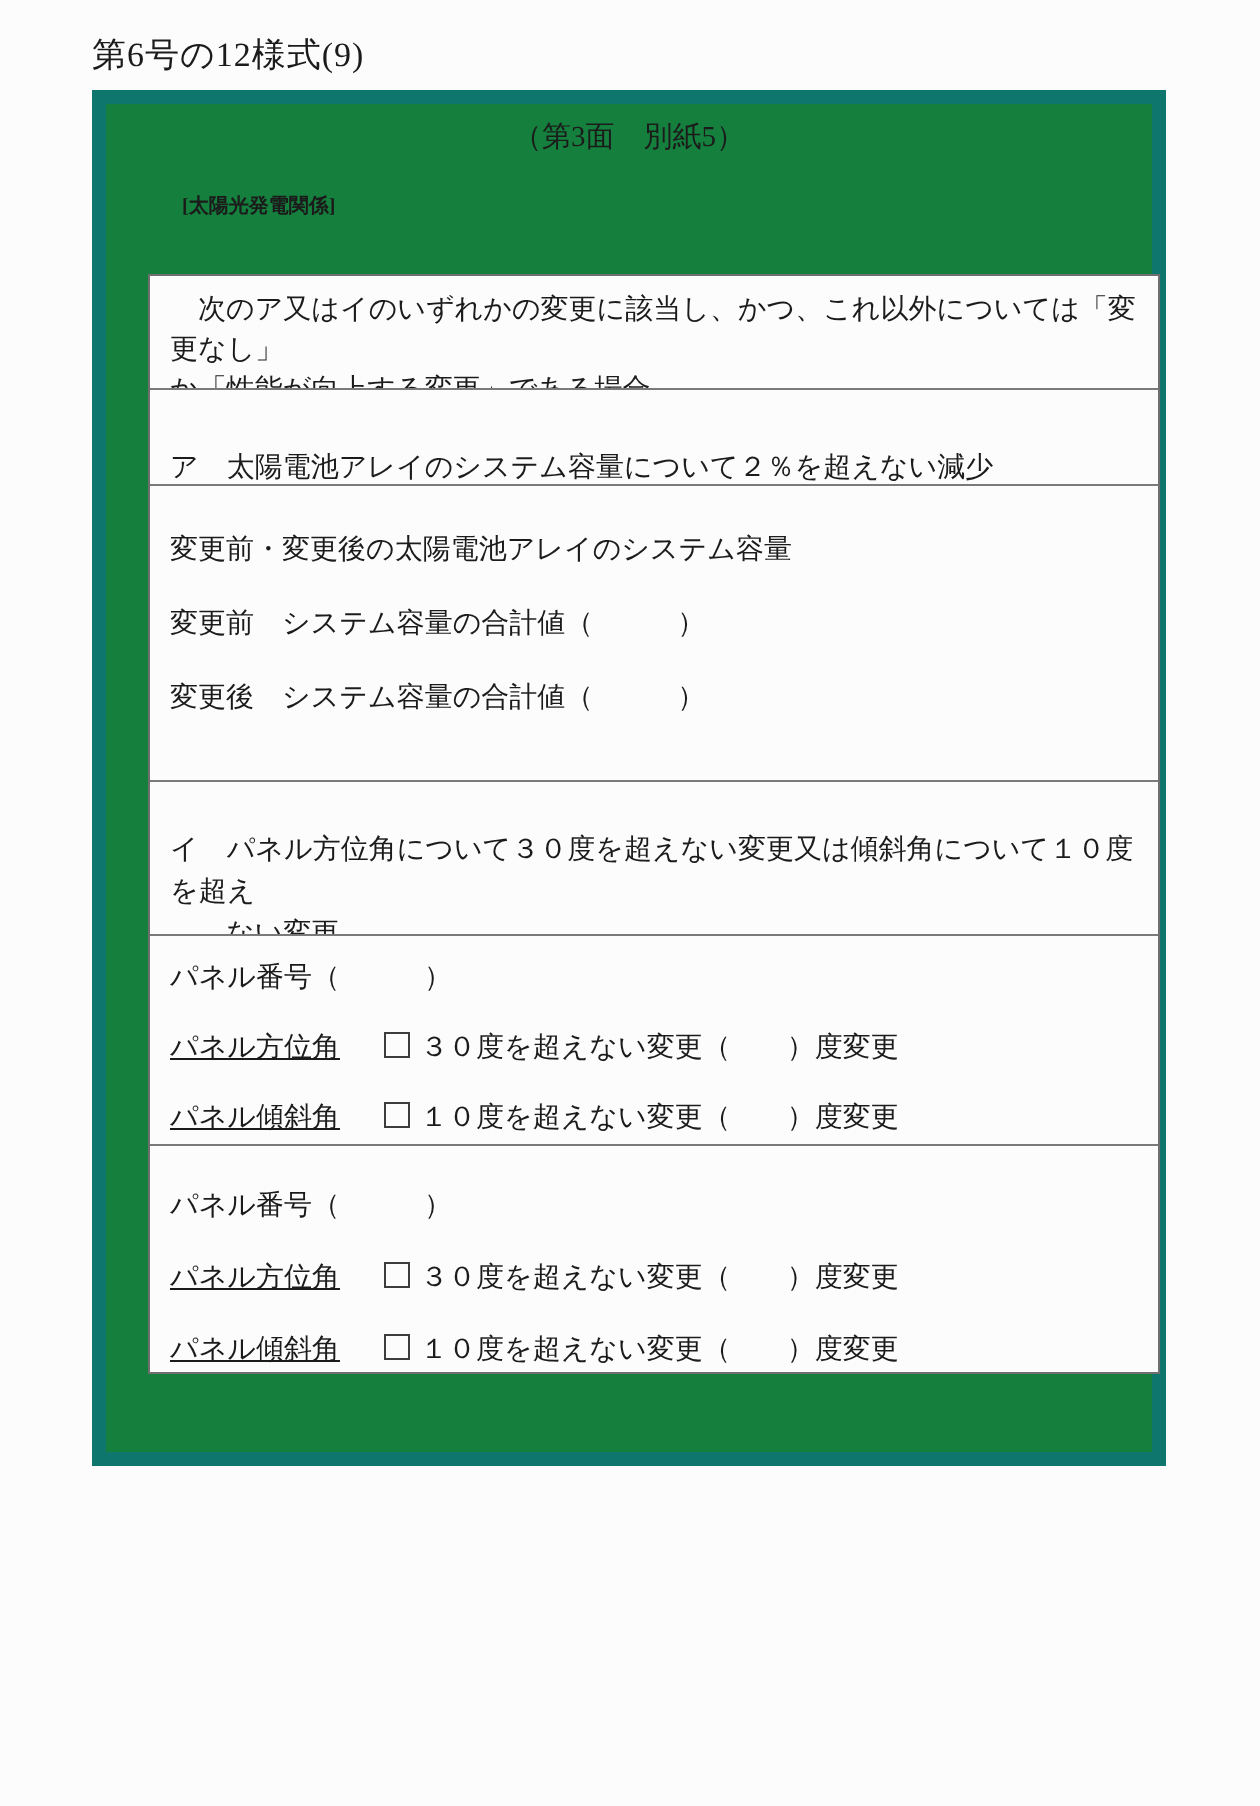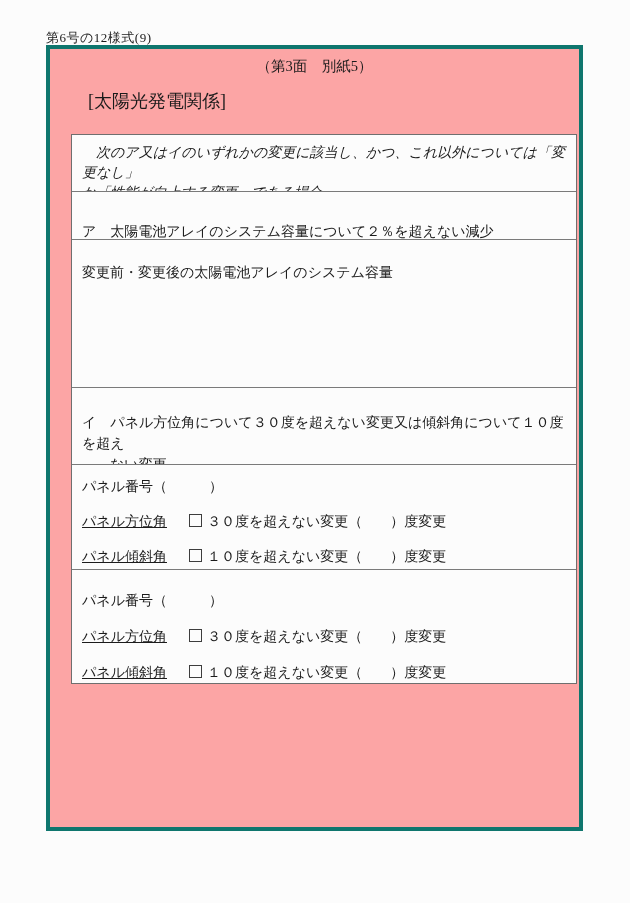--- a/index.html
+++ b/index.html
@@ -12,70 +12,71 @@
   .page {
     position: relative;
     width: 630px;
     height: 903px;
     background: #fcfcfc;
     overflow: hidden;
   }
   .form-number {
     position: absolute;
     left: 46px;
-    top: 30px;
-    font-size: 13px;
+    top: 20px;
+    font-size: 17px;
     line-height: 16px;
     letter-spacing: 0.5px;
   }
   .outer-box {
     position: absolute;
     left: 46px;
     top: 45px;
     width: 537px;
-    height: 786px;
-    border: 4px solid #0f766e;
+    height: 688px;
+    border: 7px solid #0f766e;
     box-sizing: border-box;
-    background: #fca5a5;
+    background: #15803d;
   }
   .sheet-title {
     position: absolute;
     top: 8px;
     left: 0;
     right: 0;
     text-align: center;
     font-size: 14.5px;
     line-height: 18px;
   }
   .category-label {
     position: absolute;
     top: 43px;
     left: 38px;
-    font-size: 18px;
+    font-size: 10px;
     line-height: 18px;
+    font-weight: bold;
   }
   .inner-box {
     position: absolute;
     left: 21px;
     top: 85px;
     width: 506px;
     height: 550px;
     border: 1px solid #6f6f6f;
     box-sizing: border-box;
     background: #fcfcfc;
   }
   .row {
     box-sizing: border-box;
     padding: 0 10px;
     font-size: 14px;
     overflow: hidden;
   }
   .row + .row { border-top: 1px solid #7a7a7a; }
   .row p { margin: 0; line-height: 20px; }
-  .row-condition { height: 56px; padding-top: 8px; font-style: italic; }
+  .row-condition { height: 56px; padding-top: 8px; }
   .row-item-a    { height: 48px; padding-top: 30px; }
   .row-capacity  { height: 148px; padding-top: 23px; }
   .row-capacity p { margin-bottom: 17px; }
   .row-item-i    { height: 77px; padding-top: 24px; }
   .row-item-i p  { line-height: 21px; }
   .row-panel-1   { height: 105px; padding-top: 12px; }
   .row-panel-1 p { margin-bottom: 15px; }
   .row-panel-2   { height: 114px; padding-top: 21px; }
   .row-panel-2 p { margin-bottom: 16px; }
   .lbl {
@@ -112,20 +113,22 @@
         <p>　次のア又はイのいずれかの変更に該当し、かつ、これ以外については「変更なし」</p>
         <p>か「性能が向上する変更」である場合</p>
       </div>
 
       <div class="row row-item-a">
         <p>ア　太陽電池アレイのシステム容量について２％を超えない減少</p>
       </div>
 
       <div class="row row-capacity">
         <p>変更前・変更後の太陽電池アレイのシステム容量</p>
+        <p>変更前　システム容量の合計値（　　　）</p>
+        <p>変更後　システム容量の合計値（　　　）</p>
       </div>
 
       <div class="row row-item-i">
         <p>イ　パネル方位角について３０度を超えない変更又は傾斜角について１０度を超え</p>
         <p>　　ない変更</p>
       </div>
 
       <div class="row row-panel-1">
         <p>パネル番号（　　　）</p>
         <p>

